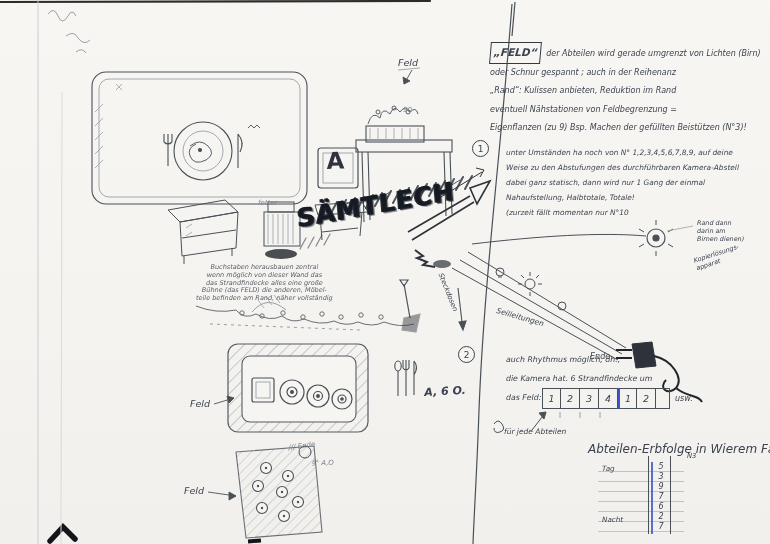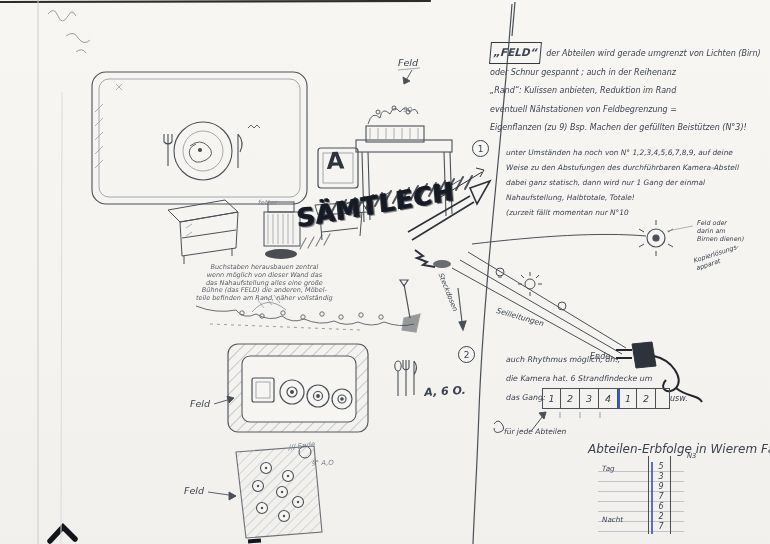--- a/index.html
+++ b/index.html
@@ -16,21 +16,21 @@
   .rt{font-size:8px;line-height:18.5px;}
   .p1{font-size:7.4px;line-height:15px;}
   .p2{font-size:7.8px;line-height:19px;}
   .mn{font-size:6.4px;line-height:7.8px;}
   .cn{font-size:6.5px;line-height:7.8px;color:#565c66;}
   .seq{position:absolute;left:542px;top:388px;z-index:2;display:flex;align-items:center;}
   .seq-cell{width:19px;height:21px;border:1px solid #4a5058;border-left:none;display:flex;align-items:center;justify-content:center;font-size:9.5px;font-style:italic;color:#3c4250;box-sizing:border-box;}
   .seq-cell.first{border-left:1px solid #4a5058;}
   .seq-cell.blue{border-left:2px solid #3f57c6;}
   .seq-cell.empty{width:14px;}
-  .seq-usw{font-size:8px;font-style:italic;color:#3c4250;}
+  .seq-usw{margin-left:5px;font-size:8px;font-style:italic;color:#3c4250;}
   .sched{position:absolute;left:594px;top:442px;width:100px;height:100px;z-index:2;}
   .sched .t{position:absolute;left:-6px;top:0;font-size:12px;font-style:italic;color:#3c4250;white-space:nowrap;}
   .sched .rows{position:absolute;left:4px;top:20px;width:86px;height:70px;background:repeating-linear-gradient(to bottom,transparent 0 9px,#c0c4ca 9px 10px);}
   .sched .vline{position:absolute;width:1px;background:#4a5058;}
   .sched .blueline{position:absolute;left:57px;top:20px;width:2px;height:72px;background:#3f57c6;opacity:.85;}
   .sched .num{position:absolute;left:60px;width:14px;height:10px;font-size:8px;font-style:italic;color:#3c4250;text-align:center;}
   .sched .lab{position:absolute;font-size:7.2px;font-style:italic;color:#3c4250;}
 </style>
 </head>
 <body>
@@ -285,21 +285,21 @@
 <div class="hw" style="left:590px;top:352px;font-size:8px;">Ende</div>
 <div class="hw" style="left:424px;top:386px;font-size:11px;font-weight:700;transform:rotate(-3deg);">A, 6 O.</div>
 <div class="hw pencil" style="left:288px;top:444px;font-size:7px;transform:rotate(-8deg);">/// Ende</div>
 <div class="hw pencil" style="left:312px;top:459px;font-size:7px;">§° A,O</div>
 <div class="hw" style="left:190px;top:398px;font-size:9.5px;">Feld</div>
 <div class="hw" style="left:184px;top:485px;font-size:9.5px;">Feld</div>
 
 <div class="hw cn block" style="left:196px;top:264px;text-align:center;">
   <div>Buchstaben herausbauen zentral</div>
   <div>wenn möglich von dieser Wand das</div>
-  <div>das Nahaufstellung alles eine große</div>
+  <div>das Strandfindecke alles eine große</div>
   <div>Bühne (das FELD) die anderen, Möbel-</div>
   <div>teile befinden am Rand, näher vollständig</div>
 </div>
 
 <div class="hw rt block" style="left:490px;top:42px;">
   <div>
     <span class="boxed">„FELD“</span><span>der Abteilen wird gerade umgrenzt von Lichten (Birn)</span>
   </div>
   <div>oder Schnur gespannt ; auch in der Reihenanz</div>
   <div>„Rand“: Kulissen anbieten, Reduktion im Rand</div>
@@ -310,34 +310,34 @@
 <div class="hw circ" style="left:472px;top:140px;">1</div>
 <div class="hw p1 block" style="left:492px;top:145px;margin-left:14px;">
   <div>unter Umständen ha noch von N° 1,2,3,4,5,6,7,8,9, auf deine</div>
   <div>Weise zu den Abstufungen des durchführbaren Kamera-Abstell</div>
   <div>dabei ganz statisch, dann wird nur 1 Gang der einmal</div>
   <div>Nahaufstellung, Halbtotale, Totale!</div>
   <div>(zurzeit fällt momentan nur N°10</div>
 </div>
 
 <div class="hw mn block" style="left:697px;top:220px;">
-  <div>Feld oder</div>
+  <div>Rand dann</div>
   <div>darin am</div>
   <div>Birnen dienen)</div>
 </div>
 <div class="hw mn block" style="left:693px;top:258px;transform:rotate(-18deg);">
   <div>Kopierlösungs-</div>
   <div>apparat</div>
 </div>
 
 <div class="hw circ" style="left:458px;top:346px;">2</div>
 <div class="hw p2 block" style="left:506px;top:350px;">
   <div>auch Rhythmus möglich, dh.,</div>
   <div>die Kamera hat. 6 Strandfindecke um</div>
-  <div>das Gang:</div>
+  <div>das Feld:</div>
 </div>
 
 <div class="seq">
   <div class="seq-cell first">1</div>
   <div class="seq-cell">2</div>
   <div class="seq-cell">3</div>
   <div class="seq-cell">4</div>
   <div class="seq-cell blue">1</div>
   <div class="seq-cell">2</div>
   <div class="seq-cell empty"></div>

